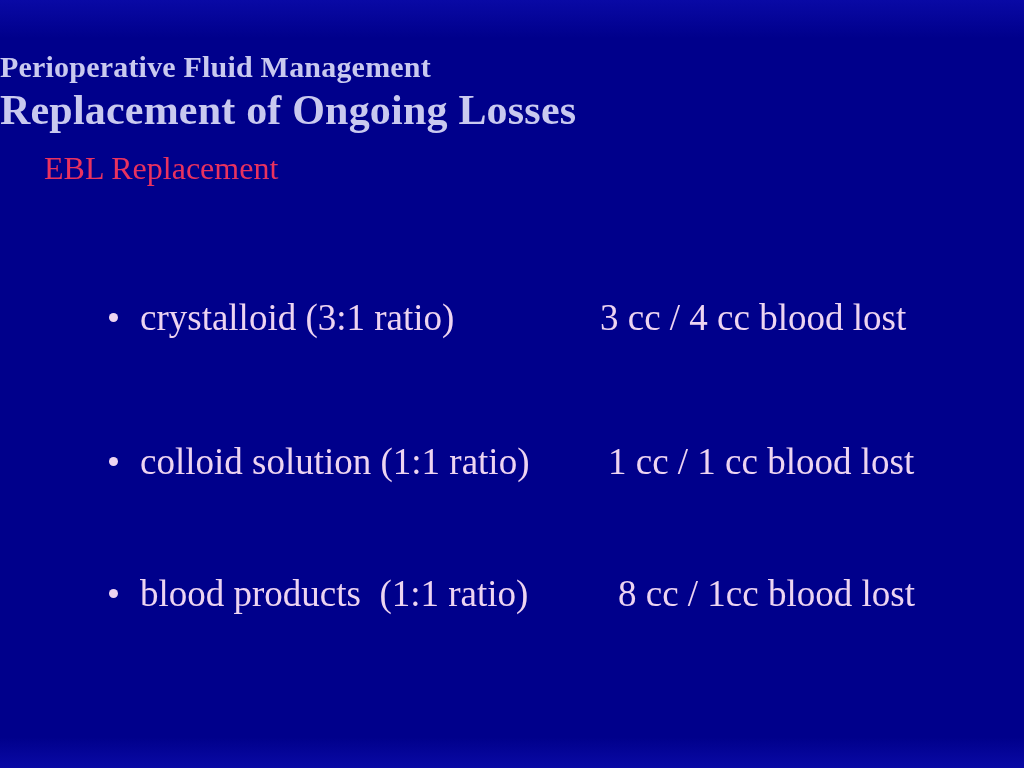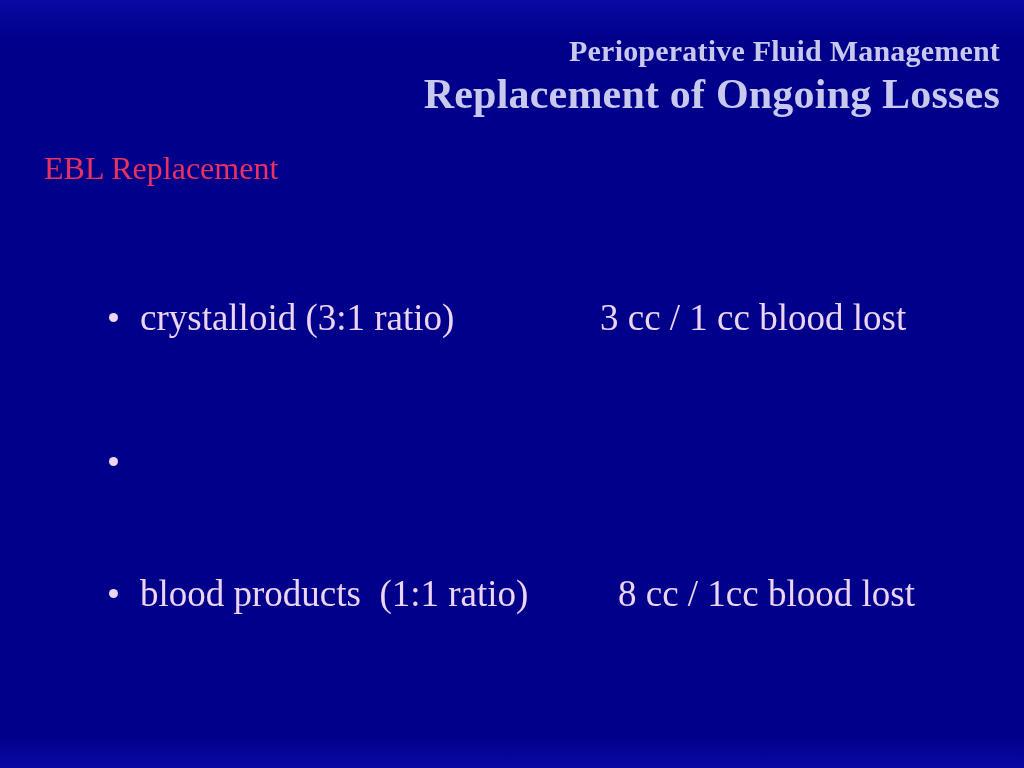--- a/index.html
+++ b/index.html
@@ -14,24 +14,24 @@
     overflow: hidden;
     font-family: "Liberation Serif", "DejaVu Serif", serif;
     background: linear-gradient(180deg,
       var(--bg-edge) 0%,
       var(--bg) 5%,
       var(--bg) 96%,
       var(--bg-edge) 100%);
   }
   .title-block {
     position: absolute;
-    top: 30px;
+    top: 46px;
     left: 0;
     width: 1000px;
-    text-align: right;
+    text-align: left;
   }
   .title1 {
     font-size: 30px;
     line-height: 42px;
     font-weight: bold;
     color: var(--title);
     letter-spacing: 0.2px;
   }
   .title2 {
     font-size: 42px;
@@ -96,24 +96,26 @@
     <div class="title1">Perioperative Fluid Management</div>
     <div class="title2">Replacement of Ongoing Losses</div>
   </div>
 
   <div class="heading">EBL Replacement</div>
 
   <div class="bullets" id="bullets">
       <div class="bullet-row">
         <span class="dot"></span>
         <span class="label">crystalloid (3:1 ratio)</span>
-        <span class="value">3 cc / 1 cc blood lost</span>
+        <span class="value">3 cc / 4 cc blood lost</span>
       </div>
       <div class="bullet-row">
         <span class="dot"></span>
+        <span class="label">colloid solution (1:1 ratio)</span>
+        <span class="value">1 cc / 1 cc blood lost</span>
       </div>
       <div class="bullet-row">
         <span class="dot"></span>
         <span class="label">blood products  (1:1 ratio)</span>
         <span class="value">8 cc / 1cc blood lost</span>
       </div>
     </div>
 </div>
 
 </body></html>

